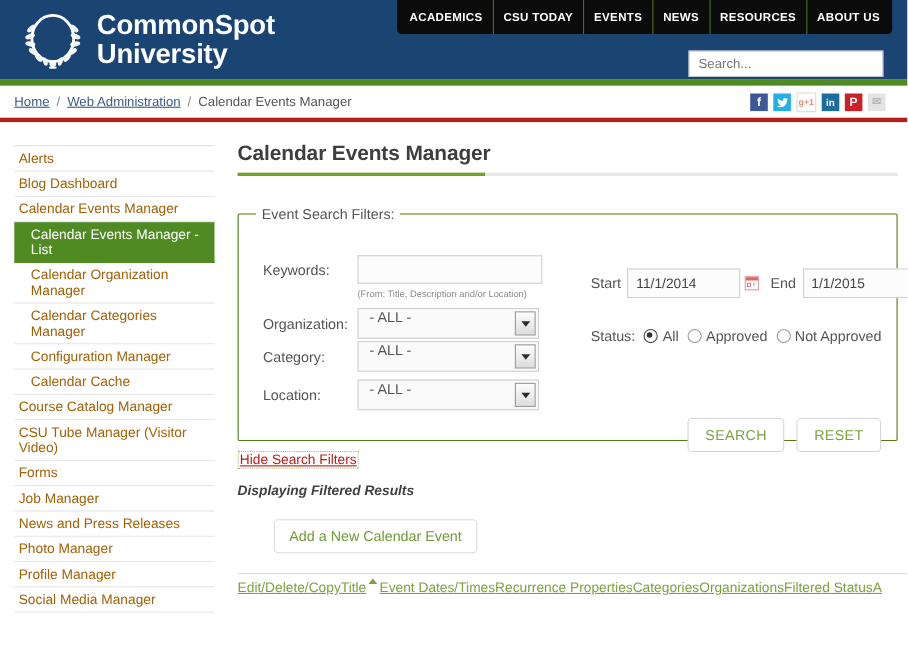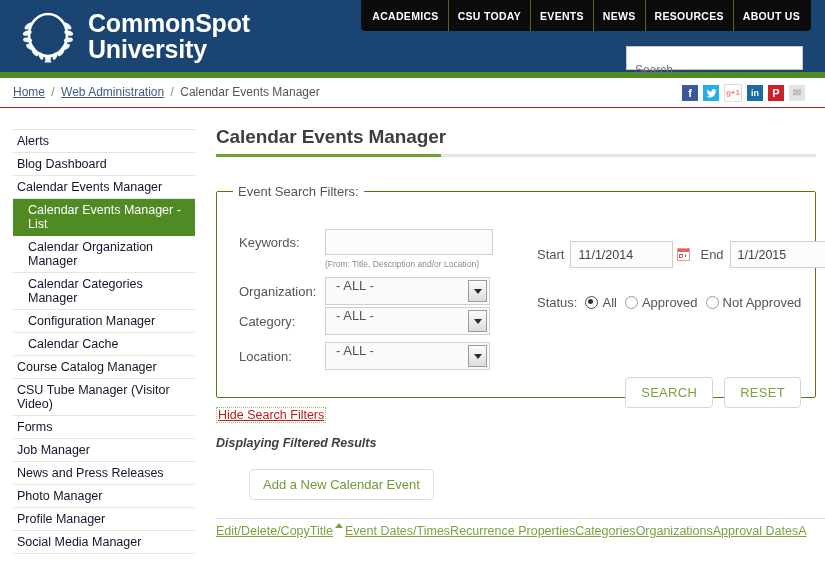--- a/index.html
+++ b/index.html
@@ -74,33 +74,32 @@
   }
   .search-wrap input {
     border: 0; outline: 0;
     width: 100%; height: 100%;
     box-sizing: border-box;
     padding: 0 8px;
     font-family: "Liberation Sans", sans-serif;
     font-size: 12px;
     color: #777;
     background: transparent;
-    margin-top: 12px;
   }
   .green-bar {
     height: 6px;
     background: #4f8a23;
   }
 
   
   .crumb-bar {
     position: relative;
     height: 29px;
     background: #ffffff;
-    border-bottom: 1px solid #b91c1c;
+    border-bottom: 4px solid #b91c1c;
   }
   .crumb {
     position: absolute;
     left: 13px; top: 7px;
     font-size: 12px;
     color: #555;
     white-space: nowrap;
   }
   .crumb a {
     color: #3c5c86;
@@ -139,21 +138,21 @@
   .sidebar {
     position: absolute;
     left: 13px; top: 21px;
     width: 182px;
     border-top: 1px solid #e2e2e2;
   }
   .side-item {
     padding: 4px 0 4px 4px;
     border-bottom: 1px solid #e6e6e6;
     font-size: 12.5px;
-    color: #0f172a;
+    color: #a16207;
     cursor: pointer;
     line-height: 14px;
   }
   .side-item.child { padding-left: 15px; }
   .side-item.active {
     background: #4f8a23;
     color: #ffffff;
     border-bottom: 1px solid #4f8a23;
   }
 
@@ -605,19 +604,19 @@
 
     <div class="results-table">
       <div class="col-head-row">
         <span class="col-head">Edit/Delete/Copy</span>
         <span class="col-head">Title</span>
         <span class="sort-caret"></span>
         <span class="col-head">Event Dates/Times</span>
         <span class="col-head">Recurrence Properties</span>
         <span class="col-head">Categories</span>
         <span class="col-head">Organizations</span>
-        <span class="col-head">Approval Dates</span>
+        <span class="col-head">Filtered Status</span>
         <span class="col-head">A</span>
       </div>
     </div>
 
   </div>
 </div>
 
 </body></html>

